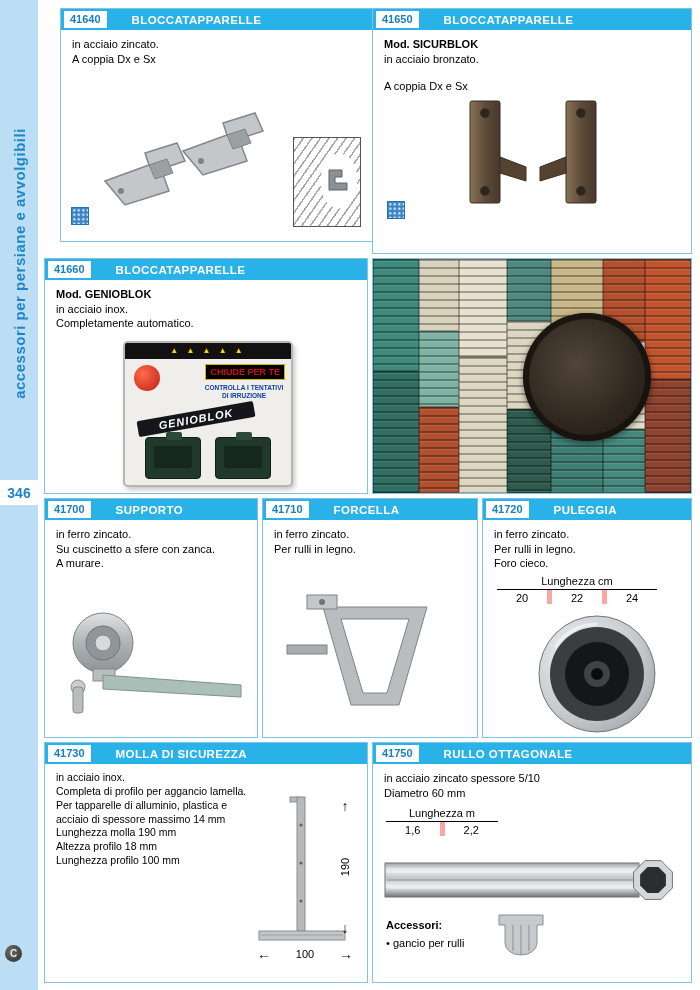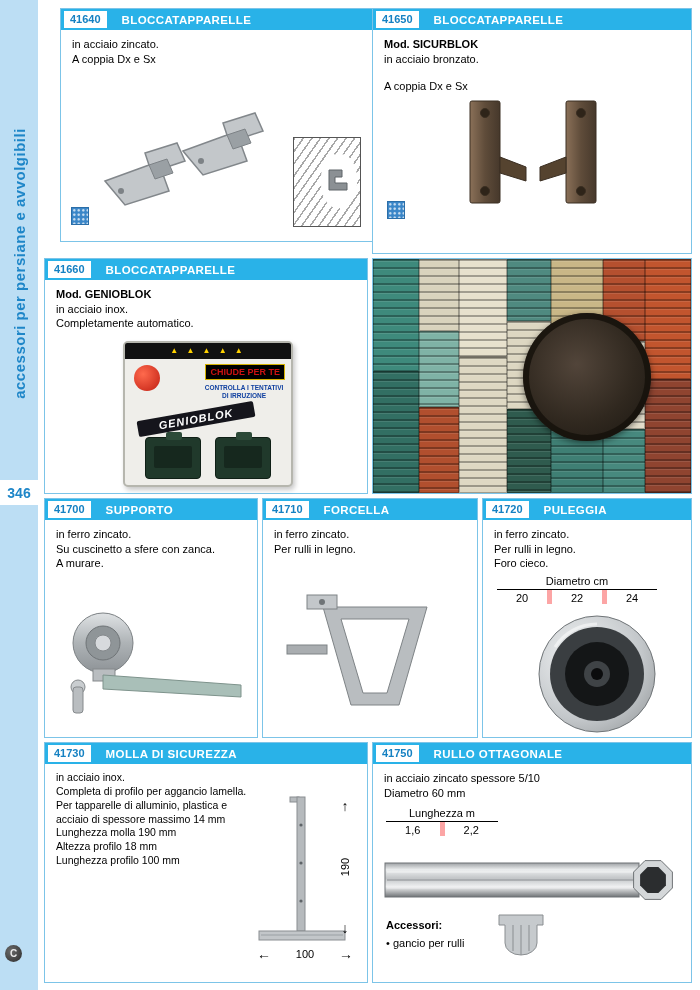--- a/index.html
+++ b/index.html
@@ -8,21 +8,21 @@
 
   .sidebar{position:absolute;left:0;top:0;width:38px;height:990px;background:#bcdef4}
   .vlabel{position:absolute;left:0;top:48px;width:38px;height:430px;display:flex;align-items:center;justify-content:center}
   .vlabel span{transform:rotate(-90deg);white-space:nowrap;font-size:15px;font-weight:bold;color:#1e86c8;letter-spacing:.5px}
   .pagenum{position:absolute;left:0;top:480px;width:38px;height:25px;background:#fff;display:flex;align-items:center;justify-content:center;font-size:14px;font-weight:bold;color:#1e86c8}
   .corner-logo{position:absolute;left:5px;top:945px;width:17px;height:17px;border-radius:50%;background:radial-gradient(circle at 35% 35%,#6a6a6a,#2b2b2b);color:#e9e9e9;font-size:10px;font-weight:bold;display:flex;align-items:center;justify-content:center}
 
   .cell{position:absolute;border:1px solid #7cc4e8;background:#fff}
   .hdr{height:21px;background:#29b2e8;display:flex;align-items:center}
   .code{background:#fff;color:#1581c2;font-weight:bold;font-size:11px;line-height:15px;padding:1px 6px;margin-left:3px}
-  .title{color:#fff;font-weight:bold;font-size:11.5px;letter-spacing:.4px;margin-left:15px;white-space:nowrap}
+  .title{color:#fff;font-weight:bold;font-size:11.5px;letter-spacing:.4px;margin-left:25px;white-space:nowrap}
   .body-text{padding:7px 8px 0 11px;font-size:11px;line-height:1.32}
   .bold{font-weight:bold}
   .gap{height:13px}
   .art{position:absolute}
 
   .inset{position:absolute;border:1px solid #555;background:#fff}
   .inset .hatch{position:absolute;inset:0;background:repeating-linear-gradient(125deg,#a8a8a8 0 1.5px,transparent 1.5px 7px)}
   .inset .clear{position:absolute;right:3px;top:16px;width:36px;height:54px;background:#fff;border-radius:45%}
   .inset .latch{position:absolute;right:10px;top:30px;width:24px;height:26px}
 
@@ -226,21 +226,21 @@
   <div class="hdr">
     <span class="code">41720</span>
     <span class="title">PULEGGIA</span>
   </div>
   <div class="body-text">
     <div>in ferro zincato.</div>
     <div>Per rulli in legno.</div>
     <div>Foro cieco.</div>
   </div>
   <div class="mini-table" style="left:14px;top:76px;width:160px">
-    <div class="mt-header">Diametro cm</div>
+    <div class="mt-header">Lunghezza cm</div>
     <div class="mt-row">
       <span>20</span>
       <span>22</span>
       <span>24</span>
     </div>
   </div>
   <svg class="art" style="left:12px;top:112px;width:186px;height:126px" viewBox="0 0 186 126">
     <defs>
       <radialGradient id="rim" cx="0.35" cy="0.35" r="0.9">
         <stop offset="0" stop-color="#f2f4f5"></stop>

